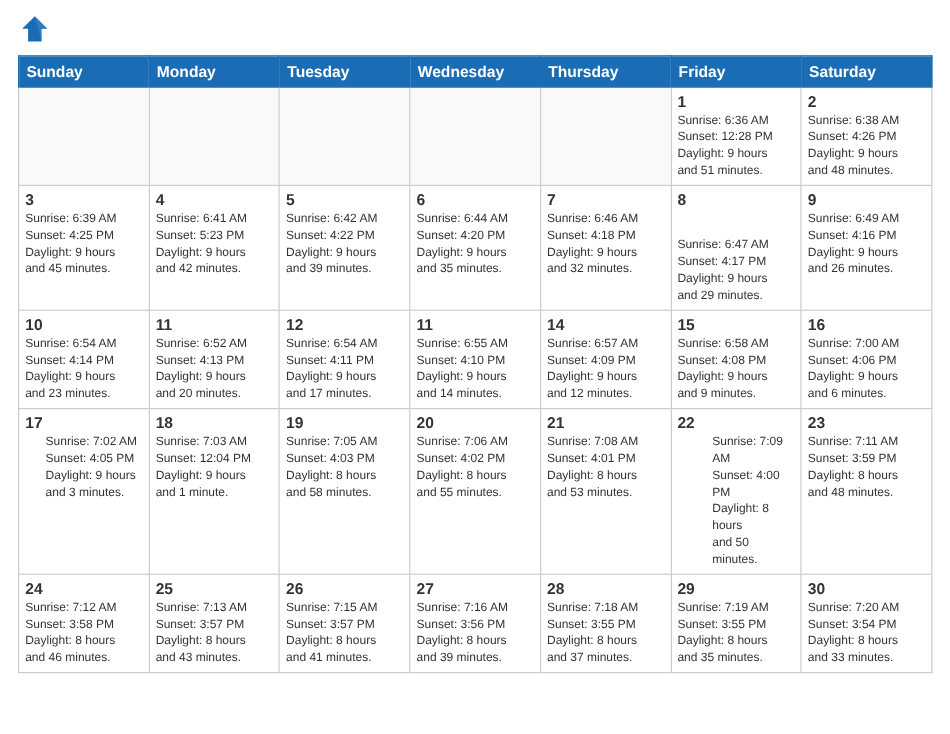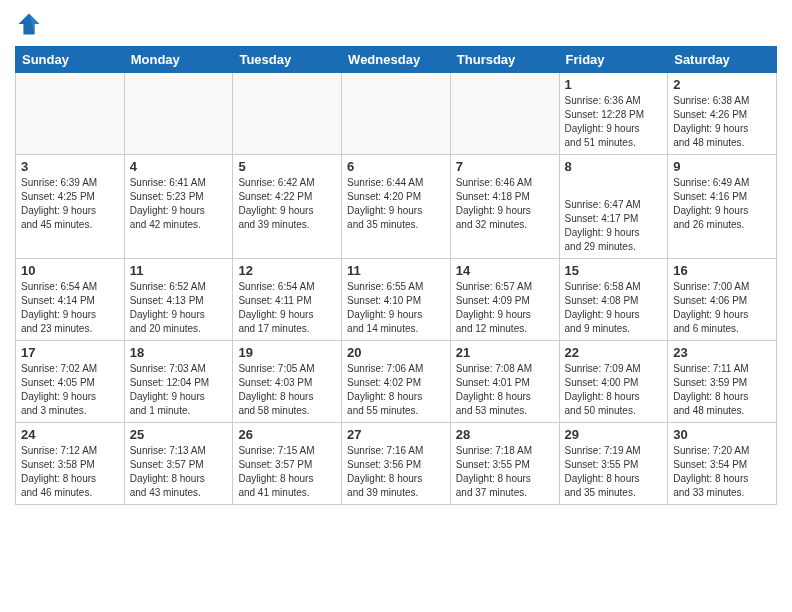--- a/index.html
+++ b/index.html
@@ -242,21 +242,21 @@
             <span class="day-num">16</span>
             <div class="day-info" style="white-space: pre-line;">Sunrise: 7:00 AM
 Sunset: 4:06 PM
 Daylight: 9 hours
 and 6 minutes.</div>
           </td>
         </tr>
         <tr>
           <td>
             <span class="day-num">17</span>
-            <div class="day-info" style="white-space: pre-line;">Sunrise: 7:02 AM
+            <div class="day-info" style="white-space: pre-line; margin-left: 17px;">Sunrise: 7:02 AM
 Sunset: 4:05 PM
 Daylight: 9 hours
 and 3 minutes.</div>
           </td>
           <td>
             <span class="day-num">18</span>
             <div class="day-info" style="white-space: pre-line;">Sunrise: 7:03 AM
 Sunset: 12:04 PM
 Daylight: 9 hours
 and 1 minute.</div>
@@ -277,21 +277,21 @@
           </td>
           <td>
             <span class="day-num">21</span>
             <div class="day-info" style="white-space: pre-line;">Sunrise: 7:08 AM
 Sunset: 4:01 PM
 Daylight: 8 hours
 and 53 minutes.</div>
           </td>
           <td>
             <span class="day-num">22</span>
-            <div class="day-info" style="white-space: pre-line;">Sunrise: 7:09 AM
+            <div class="day-info" style="white-space: pre-line; margin-left: 29px;">Sunrise: 7:09 AM
 Sunset: 4:00 PM
 Daylight: 8 hours
 and 50 minutes.</div>
           </td>
           <td>
             <span class="day-num">23</span>
             <div class="day-info" style="white-space: pre-line;">Sunrise: 7:11 AM
 Sunset: 3:59 PM
 Daylight: 8 hours
 and 48 minutes.</div>

